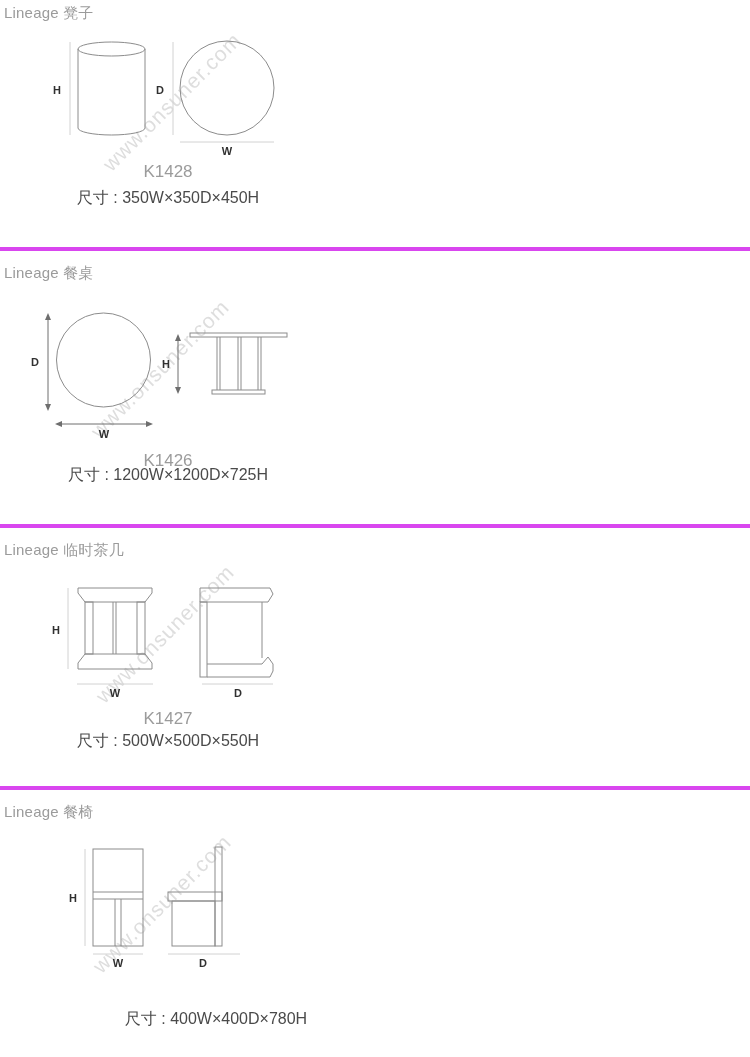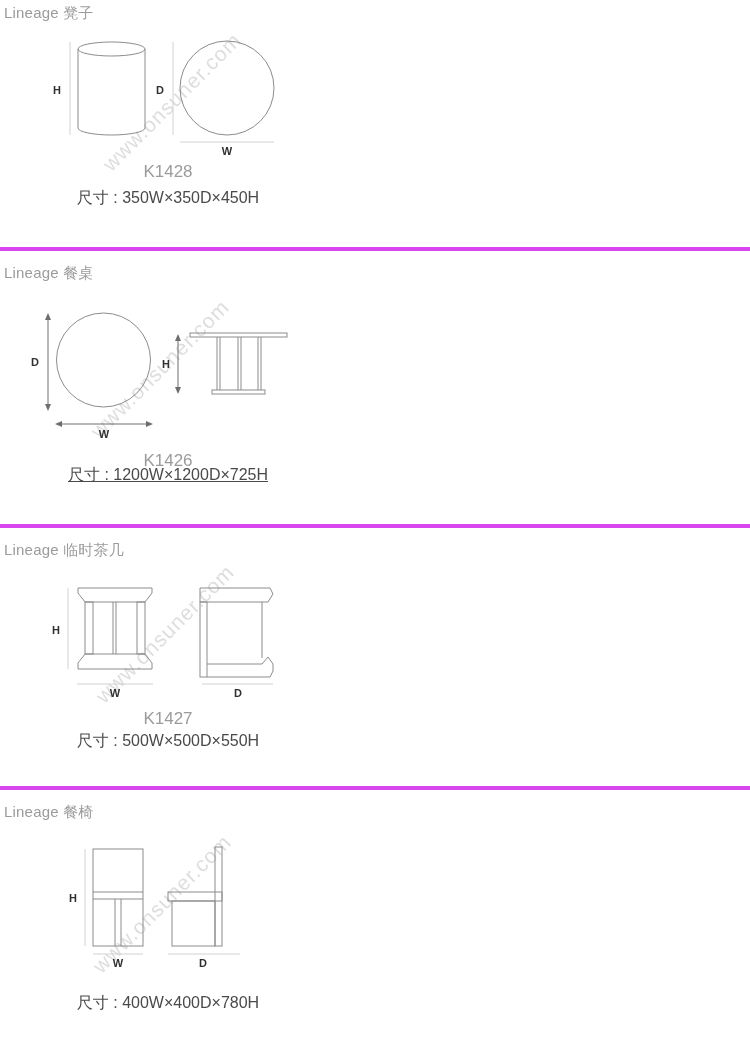--- a/index.html
+++ b/index.html
@@ -97,21 +97,21 @@
         <text class="lbl" x="136" y="66">H</text>
       </g>
       <g>
         <rect class="ln" x="160" y="31" width="97" height="4"></rect>
         <path class="ln" d="M187,35 V88 M190,35 V88 M208,35 V88 M211,35 V88 M228,35 V88 M231,35 V88"></path>
         <rect class="ln" x="182" y="88" width="53" height="4"></rect>
       </g>
     </svg>
 
     <div class="caption code" style="top:192px;margin-top:8px;">K1426</div>
-    <div class="caption dims" style="top:214px;text-decoration:underline;">尺寸 : 1200W×1200D×725H</div>
+    <div class="caption dims" style="top:214px;">尺寸 : 1200W×1200D×725H</div>
   </div>
 
   <div class="section sec3 bordered">
     <div class="section-title t3">Lineage 临时茶几</div>
     <div class="watermark" style="left:165px;top:106px;">www.onsuner.com</div>
 
     <svg class="drawing" style="left:30px;top:56px;" width="270" height="120" viewBox="0 0 270 120">
       <g>
         <line class="dim" x1="38" y1="4" x2="38" y2="85"></line>
         <text class="lbl" x="26" y="50">H</text>
@@ -165,16 +165,16 @@
         <rect class="ln" x="175" y="5" width="7" height="99"></rect>
         <rect class="ln" x="128" y="50" width="54" height="9"></rect>
         <rect class="ln" x="132" y="59" width="43" height="45"></rect>
       </g>
       <g>
         <line class="dim" x1="128" y1="112" x2="200" y2="112"></line>
         <text class="lbl" x="163" y="125">D</text>
       </g>
     </svg>
 
-    <div class="caption dims" style="top:203px;">尺寸 : 400W×400D×780H</div>
+    <div class="caption dims" style="top:219px;margin-left:48px;">尺寸 : 400W×400D×780H</div>
   </div>
 
 </div>
 
 </body></html>

